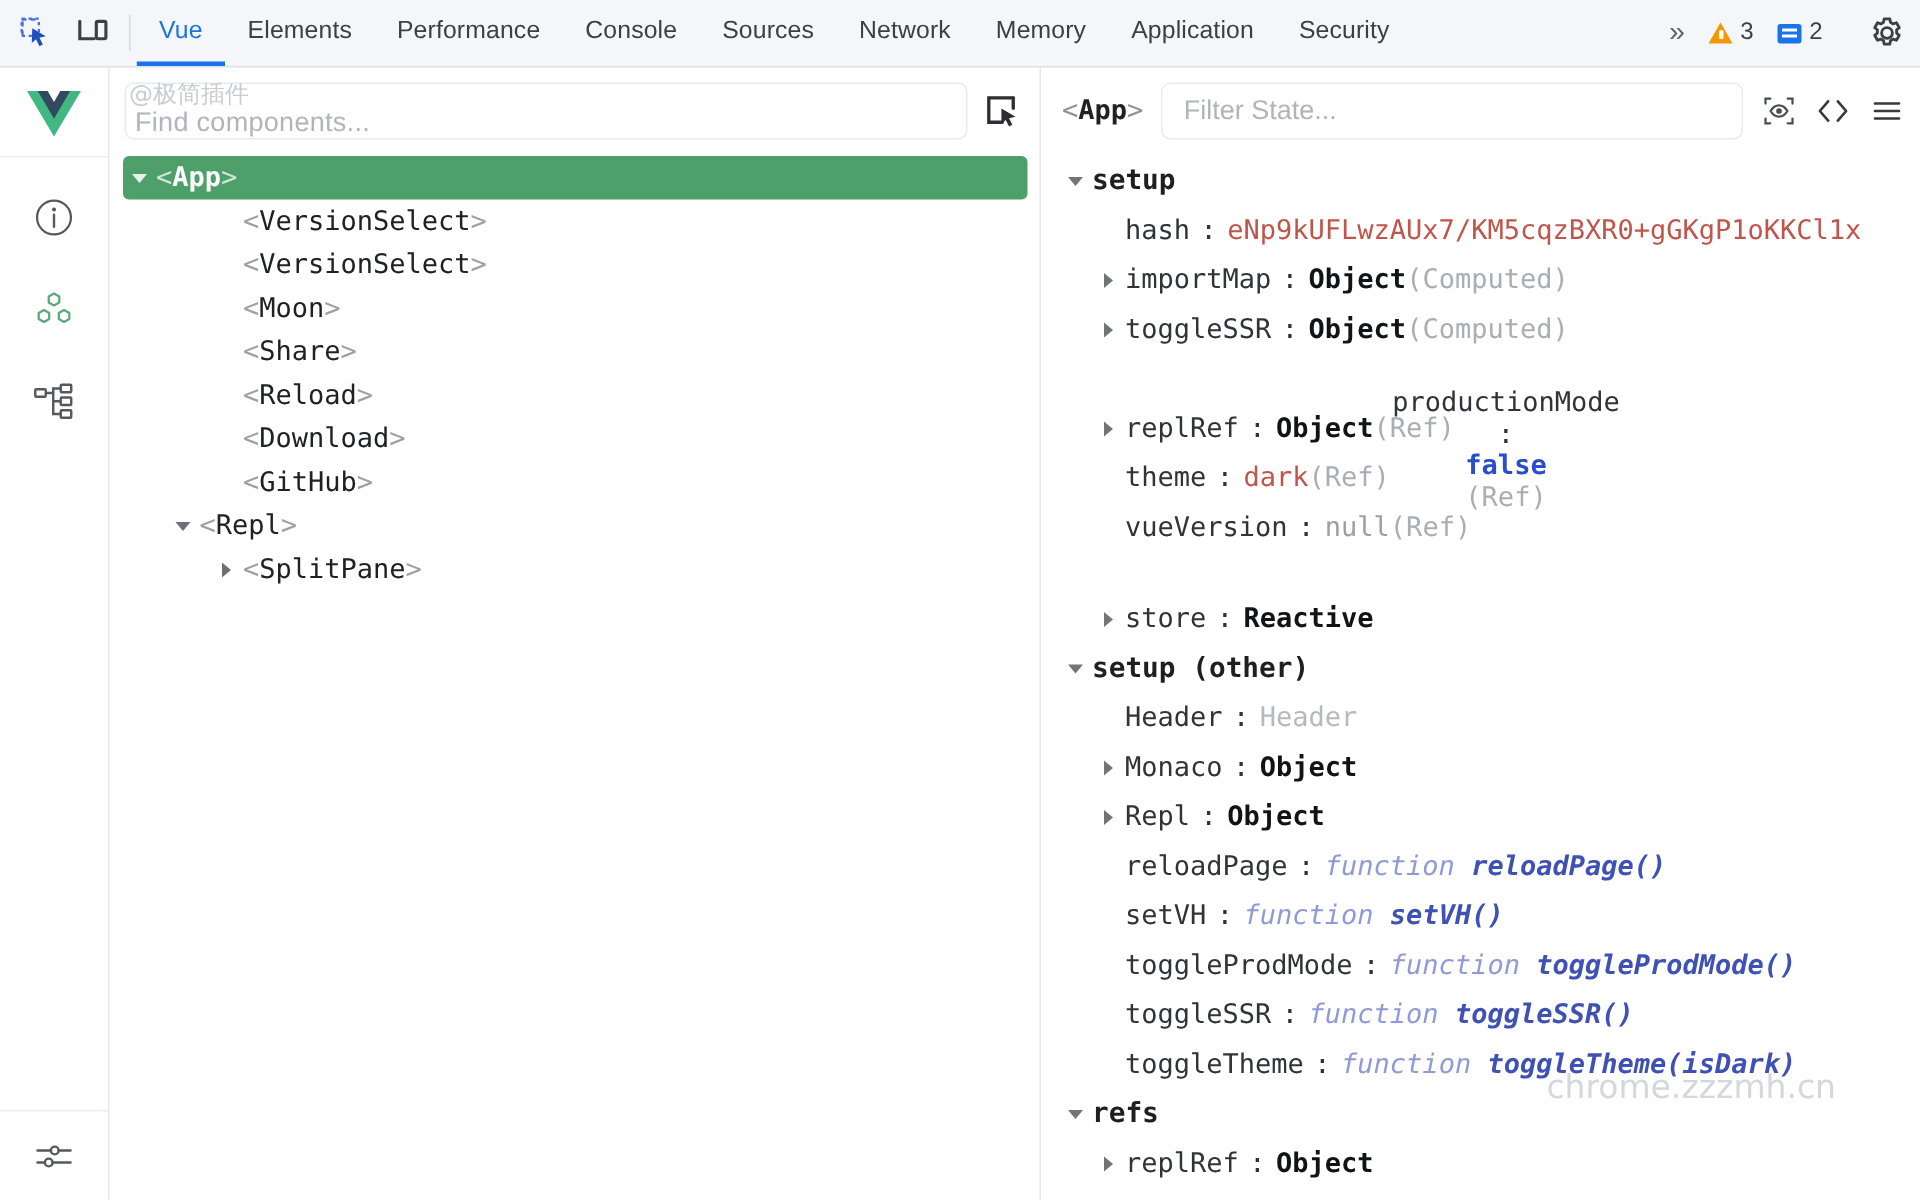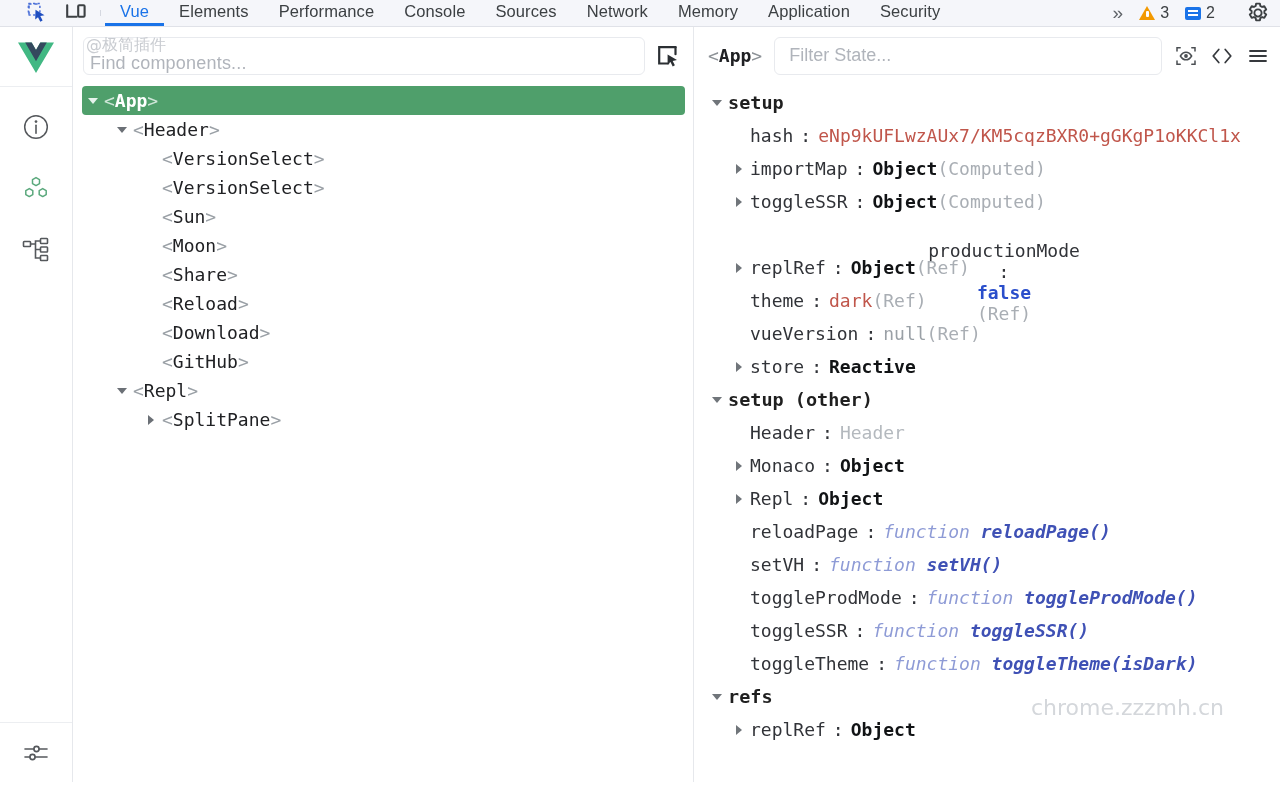--- a/index.html
+++ b/index.html
@@ -6,28 +6,27 @@
   html, body {
     width: 1280px; height: 800px;
     overflow: hidden;
     background: #ffffff;
     font-family: "Liberation Sans", sans-serif;
     -webkit-font-smoothing: antialiased;
   }
 
   
   .devtools-bar {
-    height: 27px;
+    height: 45px;
     background: #f5f6fa;
     border-bottom: 1px solid #e0e2e8;
     display: flex;
     align-items: stretch;
     position: relative;
     z-index: 5;
-    padding-left: 14px;
   }
   .dt-icon-group {
     display: flex; align-items: center;
     padding: 0 6px 0 10px;
     gap: 10px;
   }
   .dt-icon {
     width: 28px; height: 28px;
     display: flex; align-items: center; justify-content: center;
     border-radius: 4px;
@@ -426,37 +425,27 @@
         </svg>
       </div>
     </div>
     <div class="tree-body" id="tree-body">
         <div class="tnode selected" style="padding-left: 0px;">
           <span class="caret-slot">
             <span class="caret open"></span>
           </span>
           <span><span class="tag-br">&lt;</span><span class="tag-nm">App</span><span class="tag-br">&gt;</span></span>
         </div>
-        <div class="tnode" style="padding-left: 38px;">
-          <span class="caret-slot">
-            <span class="caret open"></span>
-          </span>
-          <span><span class="tag-br">&lt;</span><span class="tag-nm">Header</span><span class="tag-br">&gt;</span></span>
-        </div>
         <div class="tnode" style="padding-left: 67px;">
           <span class="caret-slot"></span>
           <span><span class="tag-br">&lt;</span><span class="tag-nm">VersionSelect</span><span class="tag-br">&gt;</span></span>
         </div>
         <div class="tnode" style="padding-left: 67px;">
           <span class="caret-slot"></span>
           <span><span class="tag-br">&lt;</span><span class="tag-nm">VersionSelect</span><span class="tag-br">&gt;</span></span>
-        </div>
-        <div class="tnode" style="padding-left: 67px;">
-          <span class="caret-slot"></span>
-          <span><span class="tag-br">&lt;</span><span class="tag-nm">Sun</span><span class="tag-br">&gt;</span></span>
         </div>
         <div class="tnode" style="padding-left: 67px;">
           <span class="caret-slot"></span>
           <span><span class="tag-br">&lt;</span><span class="tag-nm">Moon</span><span class="tag-br">&gt;</span></span>
         </div>
         <div class="tnode" style="padding-left: 67px;">
           <span class="caret-slot"></span>
           <span><span class="tag-br">&lt;</span><span class="tag-nm">Share</span><span class="tag-br">&gt;</span></span>
         </div>
         <div class="tnode" style="padding-left: 67px;">
@@ -572,21 +561,21 @@
           <span class="v-str">dark</span>
           <span class="v-meta">(Ref)</span>
         </div>
         <div class="srow" style="padding-left: 34px;">
           <span class="s-arrow-slot"></span>
           <span class="key">vueVersion</span>
           <span class="colon">:</span>
           <span class="v-null">null</span>
           <span class="v-meta">(Ref)</span>
         </div>
-        <div class="srow" style="padding-left: 34px;">
+        <div class="srow" style="padding-left: 34px; margin-top: 28px;">
           <span class="s-arrow-slot">
             <span class="s-arrow"></span>
           </span>
           <span class="key">store</span>
           <span class="colon">:</span>
           <span class="v-obj">Reactive</span>
         </div>
         <div class="srow" style="padding-left: 12px;">
           <span class="s-arrow-slot">
             <span class="s-arrow open"></span>

